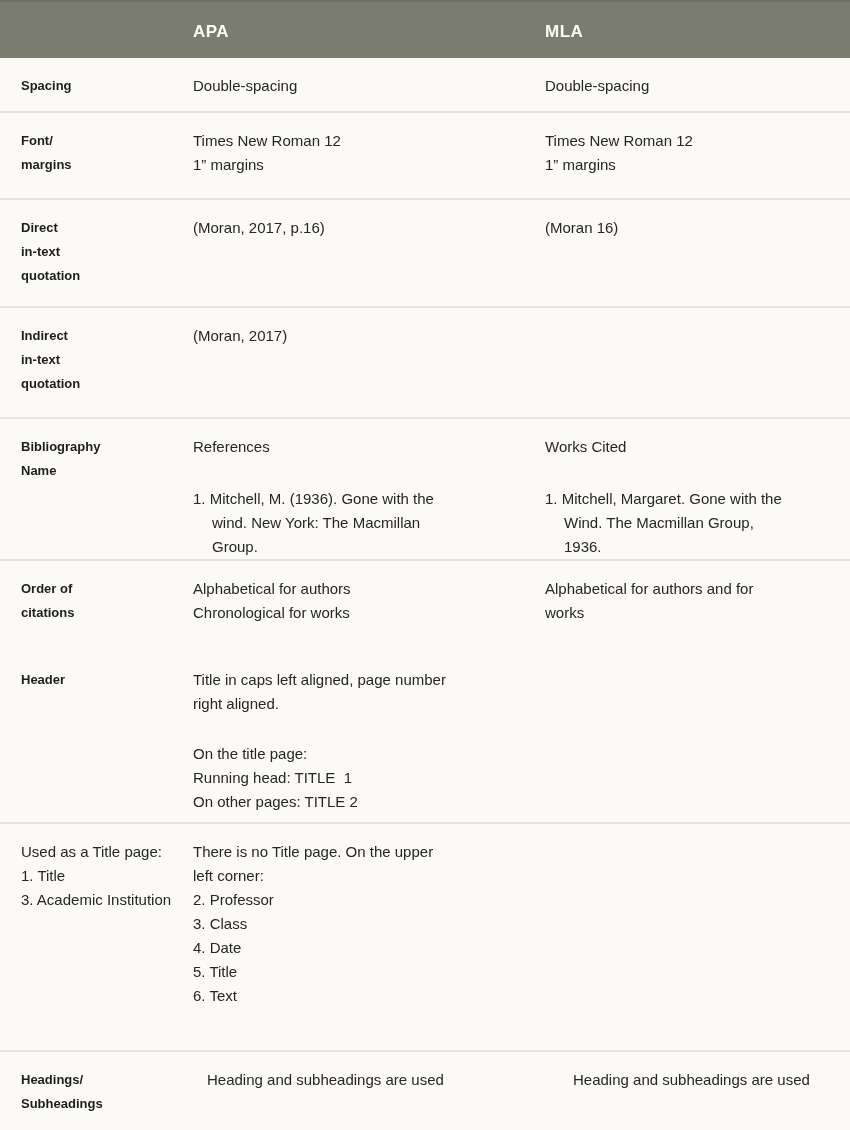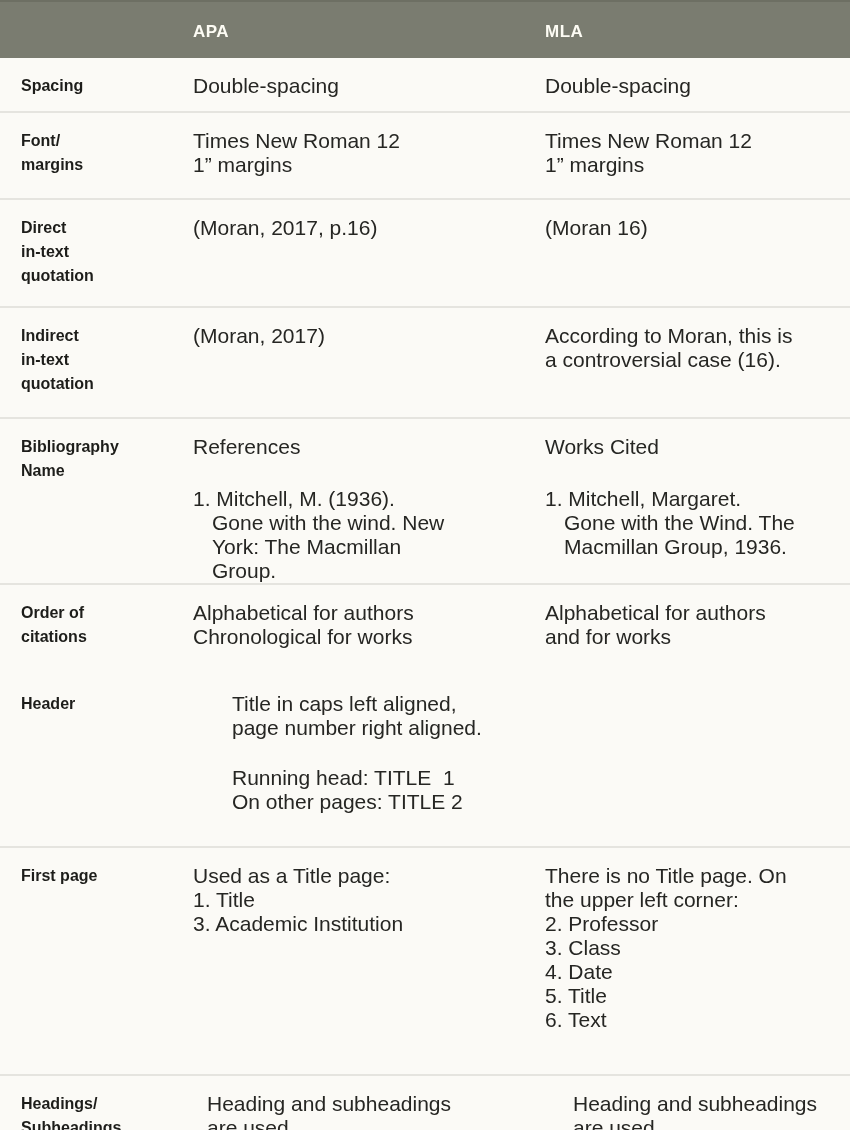--- a/index.html
+++ b/index.html
@@ -45,34 +45,34 @@
     padding-left: 21px;
     padding-top: 16px;
     border-bottom: 2px solid var(--divider);
   }
   .row:nth-child(1) { min-height: 55px; }
   .row:nth-child(2) { min-height: 87px; }
   .row:nth-child(3) { min-height: 108px; }
   .row:nth-child(4) { min-height: 111px; }
   .row:nth-child(5) { min-height: 130px; }
   .row:nth-child(6) { min-height: 91px; border-bottom: none; }
-  .row:nth-child(7) { min-height: 172px; gap: 39px; }
+  .row:nth-child(7) { min-height: 172px; }
   .row:nth-child(8) { min-height: 228px; }
   .row:nth-child(9) { min-height: 90px; border-bottom: none; gap: 14px; }
 
   .rowlabel {
     font-weight: 700;
-    font-size: 16px;
+    font-size: 13px;
     line-height: 24px;
     color: var(--label-text);
     white-space: pre-line;
     padding-right: 12px;
   }
   .cell {
-    font-size: 21px;
+    font-size: 15px;
     line-height: 24px;
   }
   .seg { white-space: pre-wrap; }
   .cell-apa .seg { max-width: 258px; }
   .cell-mla .seg { max-width: 250px; }
   .seg.hang { padding-left: 19px; text-indent: -19px; margin-top: 28px; }
   .gap { height: 26px; }
   .cell-mla { padding-right: 16px; }
 </style>
 </head>
@@ -117,23 +117,20 @@
           <div class="seg">(Moran 16)</div>
         </div>
       </div>
       <div class="row">
         <div class="rowlabel">Indirect
 in-text
 quotation</div>
         <div class="cell cell-apa">
           <div class="seg">(Moran, 2017)</div>
         </div>
-        <div class="cell cell-mla">
-          <div class="seg">According to Moran, this is a controversial case (16).</div>
-        </div>
       </div>
       <div class="row">
         <div class="rowlabel">Bibliography
 Name</div>
         <div class="cell cell-apa">
           <div class="seg">References</div>
           <div class="seg hang">1. Mitchell, M. (1936). Gone with the wind. New York: The Macmillan Group.</div>
         </div>
         <div class="cell cell-mla">
           <div class="seg">Works Cited</div>
@@ -149,26 +146,26 @@
         </div>
         <div class="cell cell-mla">
           <div class="seg">Alphabetical for authors and for works</div>
         </div>
       </div>
       <div class="row">
         <div class="rowlabel">Header</div>
         <div class="cell cell-apa">
           <div class="seg">Title in caps left aligned, page number right aligned.</div>
           <div class="gap"></div>
+          <div class="seg">On the title page:</div>
           <div class="seg">Running head: TITLE  1</div>
           <div class="seg">On other pages: TITLE 2</div>
         </div>
       </div>
       <div class="row">
-        <div class="rowlabel">First page</div>
         <div class="cell cell-apa">
           <div class="seg">Used as a Title page:</div>
           <div class="seg">1. Title</div>
           <div class="seg">3. Academic Institution</div>
         </div>
         <div class="cell cell-mla">
           <div class="seg">There is no Title page. On the upper left corner:</div>
           <div class="seg">2. Professor</div>
           <div class="seg">3. Class</div>
           <div class="seg">4. Date</div>

